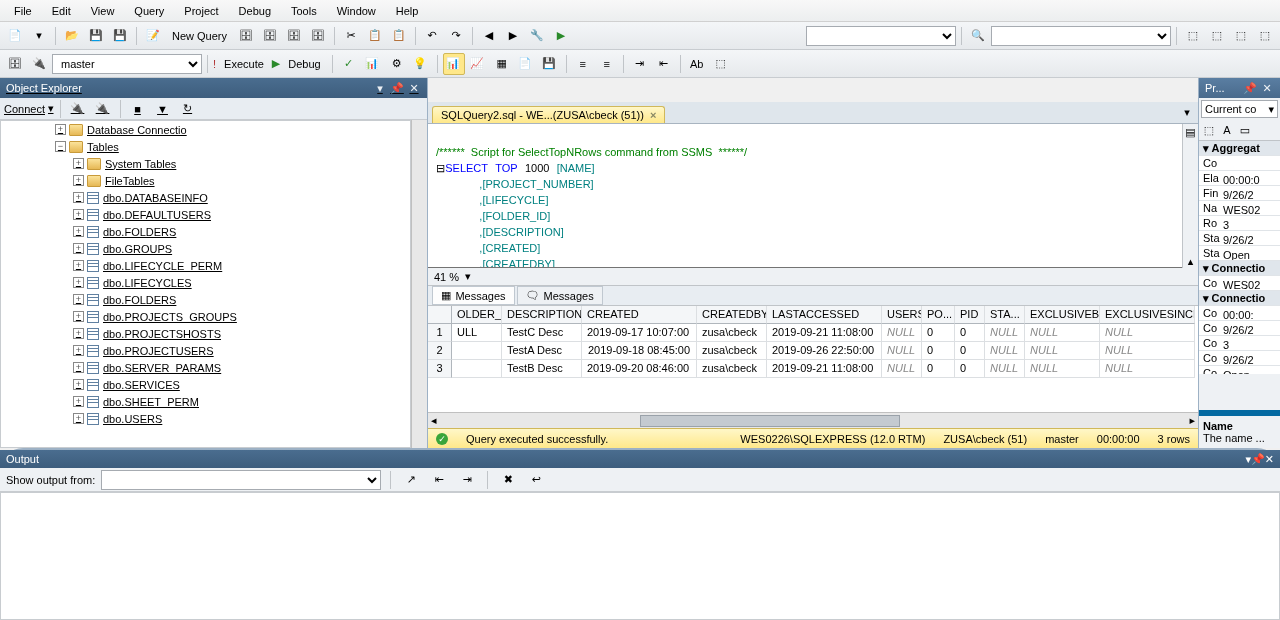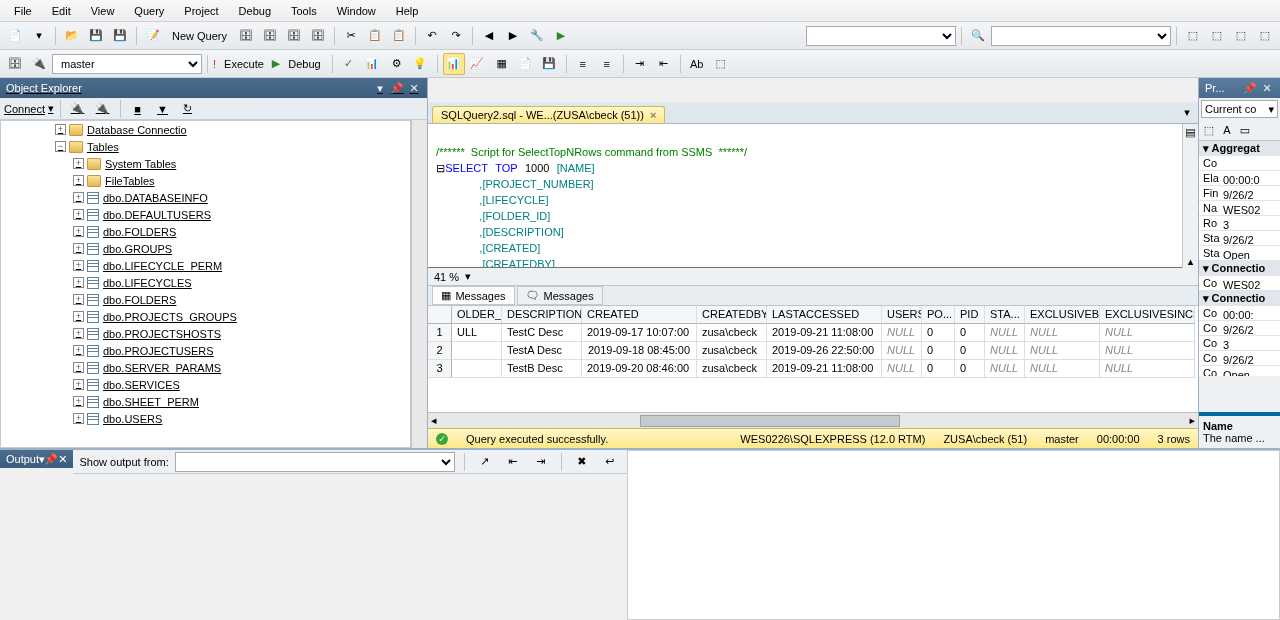--- a/index.html
+++ b/index.html
@@ -52,23 +52,23 @@
 .rownum { width: 24px; text-align: center; background: #f4f6f8; border-right: 1px solid #b0b6bc; }
 .hscroll { height: 16px; background: #e8e8e8; border-top: 1px solid #c0c0c0; display:flex; align-items:center;}
 .hscroll .thumb{height:12px; background:#c4cad0; border:1px solid #9aa2aa; margin-left:200px; width:260px;}
 .statusbar { height: 20px; background: linear-gradient(#fff7c8,#ffe88a); border-top: 1px solid #d0b85a; display: flex; align-items: center; padding: 0 8px; gap: 18px; }
 .ok-ico { width: 12px; height: 12px; border-radius: 50%; background: #3aa53a; display: inline-flex; align-items:center; justify-content:center; color:white; font-size:9px;}
 
 .right { width: 82px; background: #eef1f4; border-left: 1px solid #9db1c5; display: flex; flex-direction: column; }
 .right .panel-hdr { background: linear-gradient(#5a7ea2,#496a8c); }
 .right .prop-row { padding: 1px 4px; border-bottom: 1px solid #e0e4e8; white-space: nowrap; overflow: hidden; height:15px; font-size:10px;}
 .right .cat { background: #e0e6ec; font-weight: bold; display:flex; align-items:center; gap:3px;}
-.right .footer { border-top: 4px solid #0369a1; padding: 4px; font-size: 10px; margin-top: 36px; }
-
-.output-panel { height: 172px; border-top: 2px solid #9db1c5; display: flex; flex-direction: row; }
+.right .footer { border-top: 6px solid #0369a1; padding: 4px; font-size: 10px; margin-top: 36px; }
+
+.output-panel { height: 172px; border-top: 2px solid #9db1c5; display: flex; flex-direction: column; border-radius: 23px; }
 .output-hdr { background: linear-gradient(#4a6d8f,#3d5d7d); color: white; height: 18px; display: flex; align-items: center; padding: 0 6px; }
 .out-tool { display: flex; align-items: center; background: #eef1f4; border-bottom: 1px solid #c8ccd0; height: 24px; padding: 0 6px; gap: 6px; }
 .out-body { flex: 1; background: white; border: 1px solid #c8ccd0; margin: 0; }
 </style>
 </head>
 <body>
 
 <div class="menubar">
   <span>File</span>
   <span>Edit</span>

